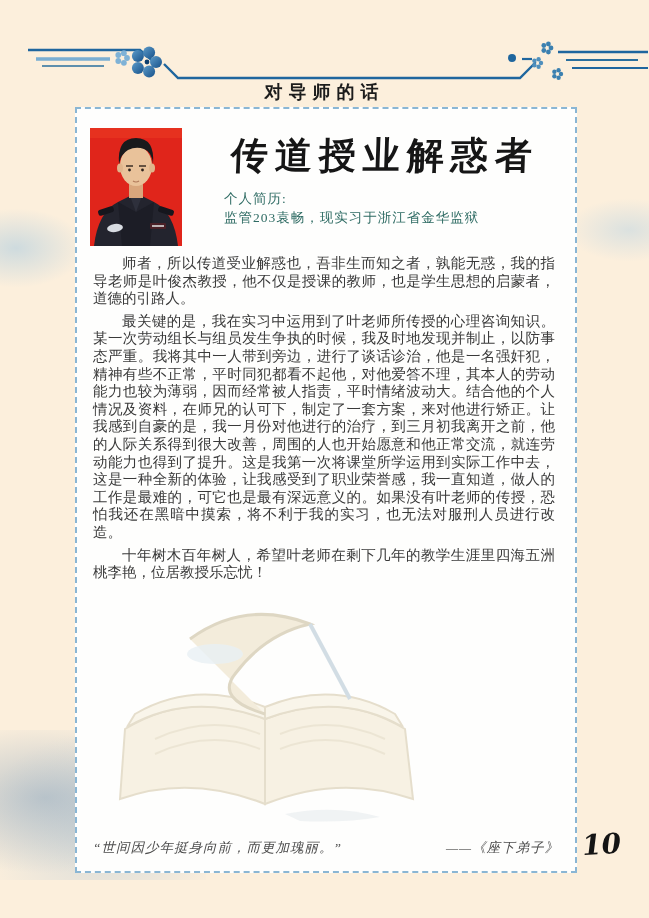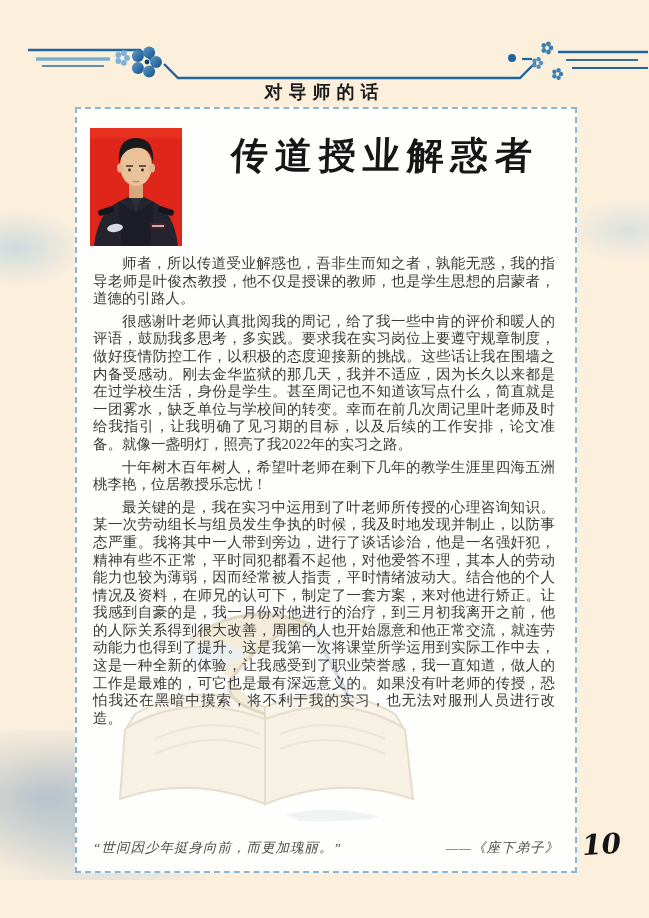--- a/index.html
+++ b/index.html
@@ -181,26 +181,29 @@
       <path d="M29,36 Q27,10 46,10 Q65,10 63,36 Q62,24 54,21 Q46,18 38,22 Q31,26 29,36 Z" fill="#191a1c"></path>
 
       <path d="M36,38 H43 M49,38 H56" stroke="#3c2f26" stroke-width="1.6"></path>
       <circle cx="39.5" cy="42" r="1.4" fill="#2a211c"></circle>
       <circle cx="52.5" cy="42" r="1.4" fill="#2a211c"></circle>
       <path d="M43,53 Q46,55 49,53" stroke="#b07a5a" stroke-width="1.2" fill="none"></path>
     </svg>
 
     <div class="article-title">传道授业解惑者</div>
 
+    <div class="profile">
+      <div>个人简历:</div>
+      <div>监管203袁畅，现实习于浙江省金华监狱</div>
+    </div>
 
     <div class="body-text">
       <p>师者，所以传道受业解惑也，吾非生而知之者，孰能无惑，我的指导老师是叶俊杰教授，他不仅是授课的教师，也是学生思想的启蒙者，道德的引路人。</p>
-      <p>很感谢叶老师认真批阅我的周记，给了我一些中肯的评价和暖人的评语，鼓励我多思考，多实践。要求我在实习岗位上要遵守规章制度，做好疫情防控工作，以积极的态度迎接新的挑战。这些话让我在围墙之内备受感动。刚去金华监狱的那几天，我并不适应，因为长久以来都是在过学校生活，身份是学生。甚至周记也不知道该写点什么，简直就是一团雾水，缺乏单位与学校间的转变。幸而在前几次周记里叶老师及时给我指引，让我明确了见习期的目标，以及后续的工作安排，论文准备。就像一盏明灯，照亮了我2022年的实习之路。</p>
+      <p>最关键的是，我在实习中运用到了叶老师所传授的心理咨询知识。某一次劳动组长与组员发生争执的时候，我及时地发现并制止，以防事态严重。我将其中一人带到旁边，进行了谈话诊治，他是一名强奸犯，精神有些不正常，平时同犯都看不起他，对他爱答不理，其本人的劳动能力也较为薄弱，因而经常被人指责，平时情绪波动大。结合他的个人情况及资料，在师兄的认可下，制定了一套方案，来对他进行矫正。让我感到自豪的是，我一月份对他进行的治疗，到三月初我离开之前，他的人际关系得到很大改善，周围的人也开始愿意和他正常交流，就连劳动能力也得到了提升。这是我第一次将课堂所学运用到实际工作中去，这是一种全新的体验，让我感受到了职业荣誉感，我一直知道，做人的工作是最难的，可它也是最有深远意义的。如果没有叶老师的传授，恐怕我还在黑暗中摸索，将不利于我的实习，也无法对服刑人员进行改造。</p>
       <p>十年树木百年树人，希望叶老师在剩下几年的教学生涯里四海五洲桃李艳，位居教授乐忘忧！</p>
-      <p>最关键的是，我在实习中运用到了叶老师所传授的心理咨询知识。某一次劳动组长与组员发生争执的时候，我及时地发现并制止，以防事态严重。我将其中一人带到旁边，进行了谈话诊治，他是一名强奸犯，精神有些不正常，平时同犯都看不起他，对他爱答不理，其本人的劳动能力也较为薄弱，因而经常被人指责，平时情绪波动大。结合他的个人情况及资料，在师兄的认可下，制定了一套方案，来对他进行矫正。让我感到自豪的是，我一月份对他进行的治疗，到三月初我离开之前，他的人际关系得到很大改善，周围的人也开始愿意和他正常交流，就连劳动能力也得到了提升。这是我第一次将课堂所学运用到实际工作中去，这是一种全新的体验，让我感受到了职业荣誉感，我一直知道，做人的工作是最难的，可它也是最有深远意义的。如果没有叶老师的传授，恐怕我还在黑暗中摸索，将不利于我的实习，也无法对服刑人员进行改造。</p>
     </div>
 
     <div class="footer-row">
       <span>“世间因少年挺身向前，而更加瑰丽。”</span>
       <span>——《座下弟子》</span>
     </div>
   </div>
 
   <div class="page-number">10</div>
 

